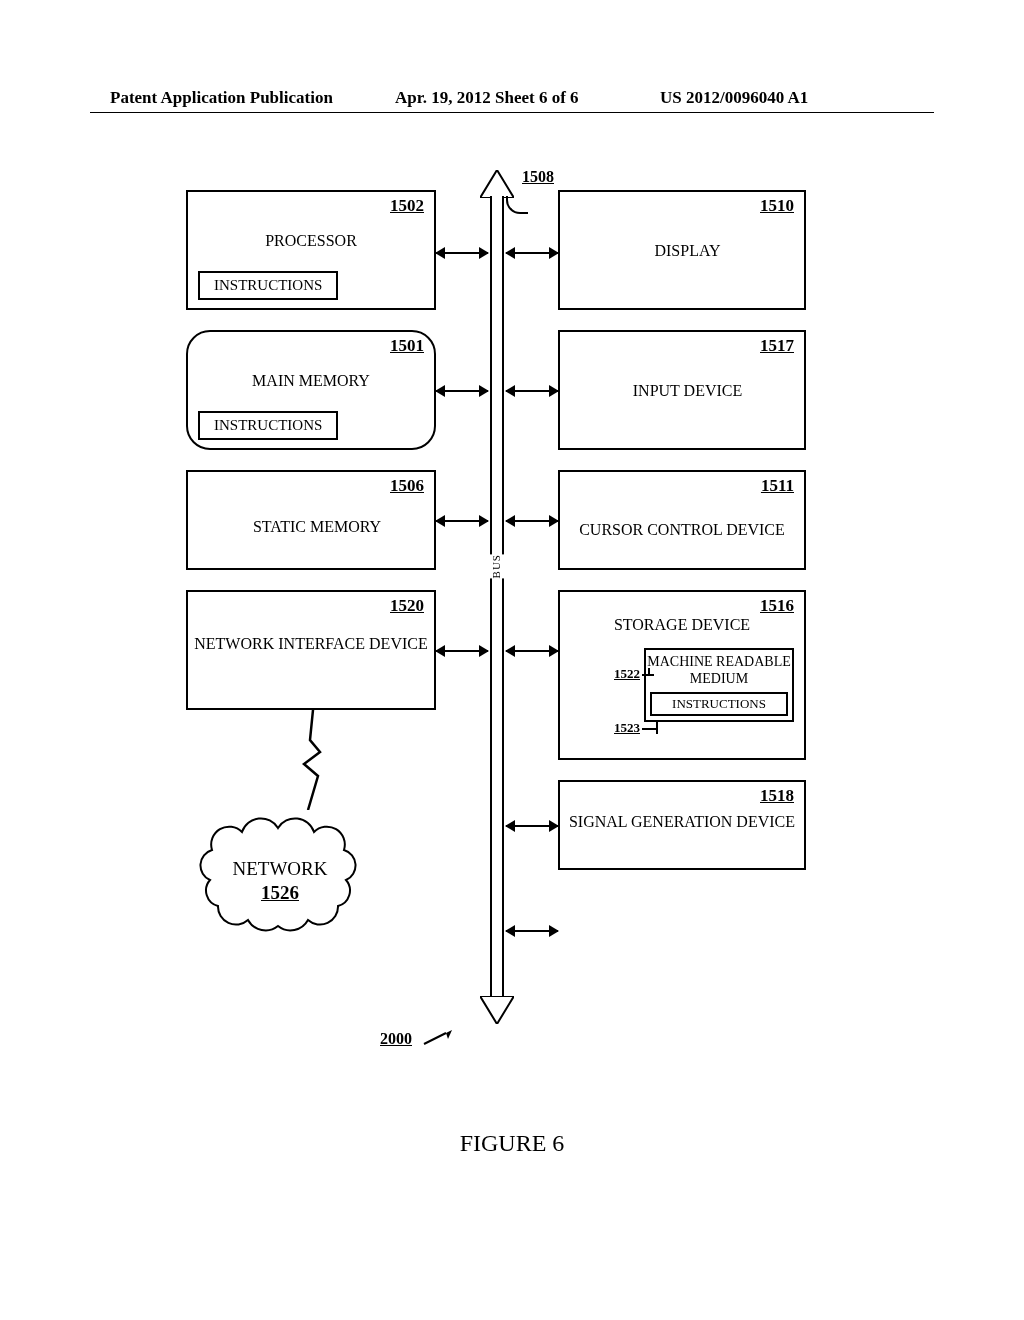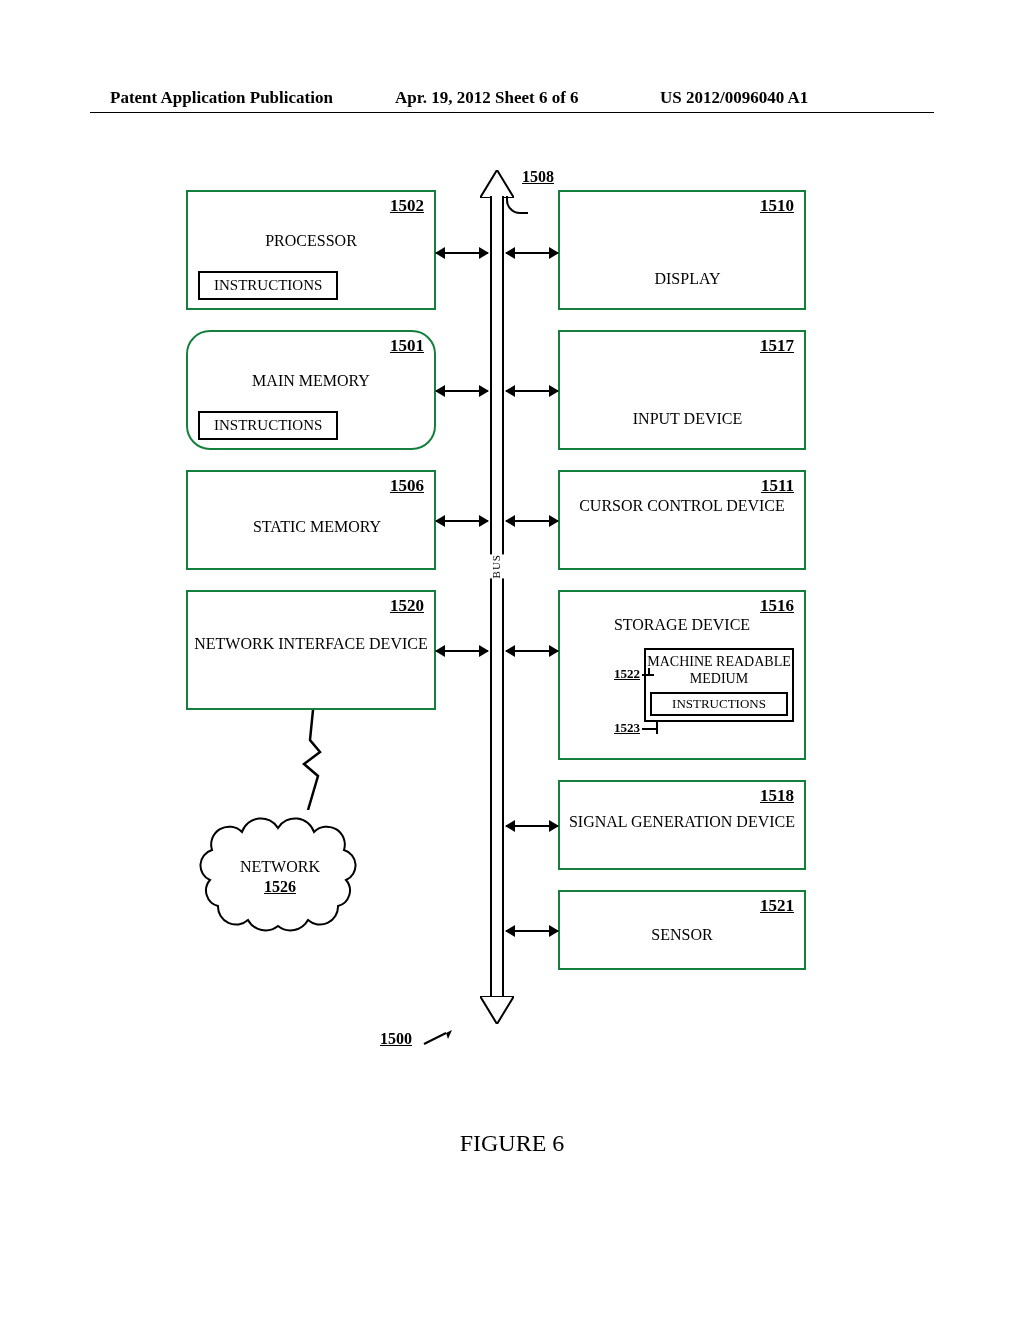--- a/index.html
+++ b/index.html
@@ -34,21 +34,21 @@
   .diagram {
     position: absolute;
     top: 160px;
     left: 0;
     width: 1024px;
     height: 1010px;
   }
 
   .box {
     position: absolute;
-    border: 2px solid #15803d;
+    border: 2px solid #000000;
     text-align: center;
     font-size: 16px;
   }
   .refnum {
     font-weight: bold;
     text-decoration: underline;
     position: absolute;
     top: 4px;
     right: 10px;
     font-size: 17px;
@@ -68,21 +68,21 @@
   
   .col-right { left: 558px; width: 248px; }
   .box-display   { top: 30px;  height: 120px; }
   .box-input     { top: 170px; height: 120px; }
   .box-cursor    { top: 310px; height: 100px; }
   .box-storage   { top: 430px; height: 170px; }
   .box-signal    { top: 620px; height: 90px; }
   .box-sensor    { top: 730px; height: 80px; }
 
   .box-title-two { margin-top: 30px; line-height: 1.25; }
-  .box-title-single { margin-top: 78px; padding-left: 11px; }
+  .box-title-single { margin-top: 50px; padding-left: 11px; }
   .box-title-sensor { margin-top: 30px; }
 
   .instr-sub {
     position: absolute;
     left: 10px;
     bottom: 8px;
     border: 2px solid #000;
     padding: 4px 14px;
     font-size: 15px;
   }
@@ -188,21 +188,21 @@
   .conn-left { left: 436px; width: 52px; }
   .conn-right { left: 506px; width: 52px; }
 
   .cloud {
     position: absolute;
     top: 650px;
     left: 180px;
     width: 200px;
     height: 130px;
     text-align: center;
-    font-size: 16px;
+    font-size: 19px;
   }
   .cloud-label { position: relative; top: 48px; }
   .cloud-ref { position: relative; top: 50px; font-weight: bold; text-decoration: underline; }
 
   .zig {
     position: absolute;
     top: 550px;
     left: 298px;
     width: 30px;
     height: 100px;
@@ -304,21 +304,21 @@
   <div class="conn conn-right" style="top:92px"></div>
 
   <div class="box col-right box-input">
     <div class="refnum">1517</div>
     <div class="box-title-single">INPUT DEVICE</div>
   </div>
   <div class="conn conn-right" style="top:230px"></div>
 
   <div class="box col-right box-cursor">
     <div class="refnum">1511</div>
-    <div class="box-title-two" style="margin-top:24px">CURSOR CONTROL DEVICE</div>
+    <div class="box-title-two" style="margin-top:48px">CURSOR CONTROL DEVICE</div>
   </div>
   <div class="conn conn-right" style="top:360px"></div>
 
   <div class="box col-right box-storage">
     <div class="refnum">1516</div>
     <div class="storage-title">STORAGE DEVICE</div>
     <div class="storage-inner">
       <div class="mrm">MACHINE READABLE MEDIUM</div>
       <div class="instr-inner">INSTRUCTIONS</div>
     </div>
@@ -329,24 +329,20 @@
   <div class="ref-inline ref1523">1523</div>
   <div class="tick1523"></div>
   <div class="tick1523b"></div>
 
   <div class="box col-right box-signal">
     <div class="refnum">1518</div>
     <div class="box-title-two">SIGNAL GENERATION DEVICE</div>
   </div>
   <div class="conn conn-right" style="top:665px"></div>
 
-  <div class="box col-right box-sensor">
-    <div class="refnum">1521</div>
-    <div class="box-title-sensor" style="margin-top:34px">SENSOR</div>
-  </div>
   <div class="conn conn-right" style="top:770px"></div>
 
   <svg class="zig" viewBox="0 0 30 100">
     <path d="M15 0 L12 30 L22 42 L6 54 L20 66 L10 100" fill="none" stroke="#000" stroke-width="2.5"></path>
   </svg>
 
   <div class="cloud">
     <svg width="200" height="130" style="position:absolute;left:0;top:0" viewBox="0 0 200 130">
       <path d="M30 70
                a16 16 0 0 1 2 -30
@@ -359,21 +355,21 @@
                a18 18 0 0 1 -30 14
                a20 20 0 0 1 -30 6
                a20 20 0 0 1 -30 -6
                a18 18 0 0 1 -30 -14
                a16 16 0 0 1 -8 -26 z" fill="#fff" stroke="#000" stroke-width="2"></path>
     </svg>
     <div class="cloud-label">NETWORK</div>
     <div class="cloud-ref">1526</div>
   </div>
 
-  <div class="fig-label">1500</div>
+  <div class="fig-label">2000</div>
   <svg class="fig-arrow" viewBox="0 0 30 16">
     <line x1="2" y1="14" x2="24" y2="3" stroke="#000" stroke-width="2"></line>
     <polygon points="24,3 30,0 26,9" fill="#000"></polygon>
   </svg>
 
 </div>
 
 <div class="figcap">FIGURE 6</div>
 
 </body></html>

